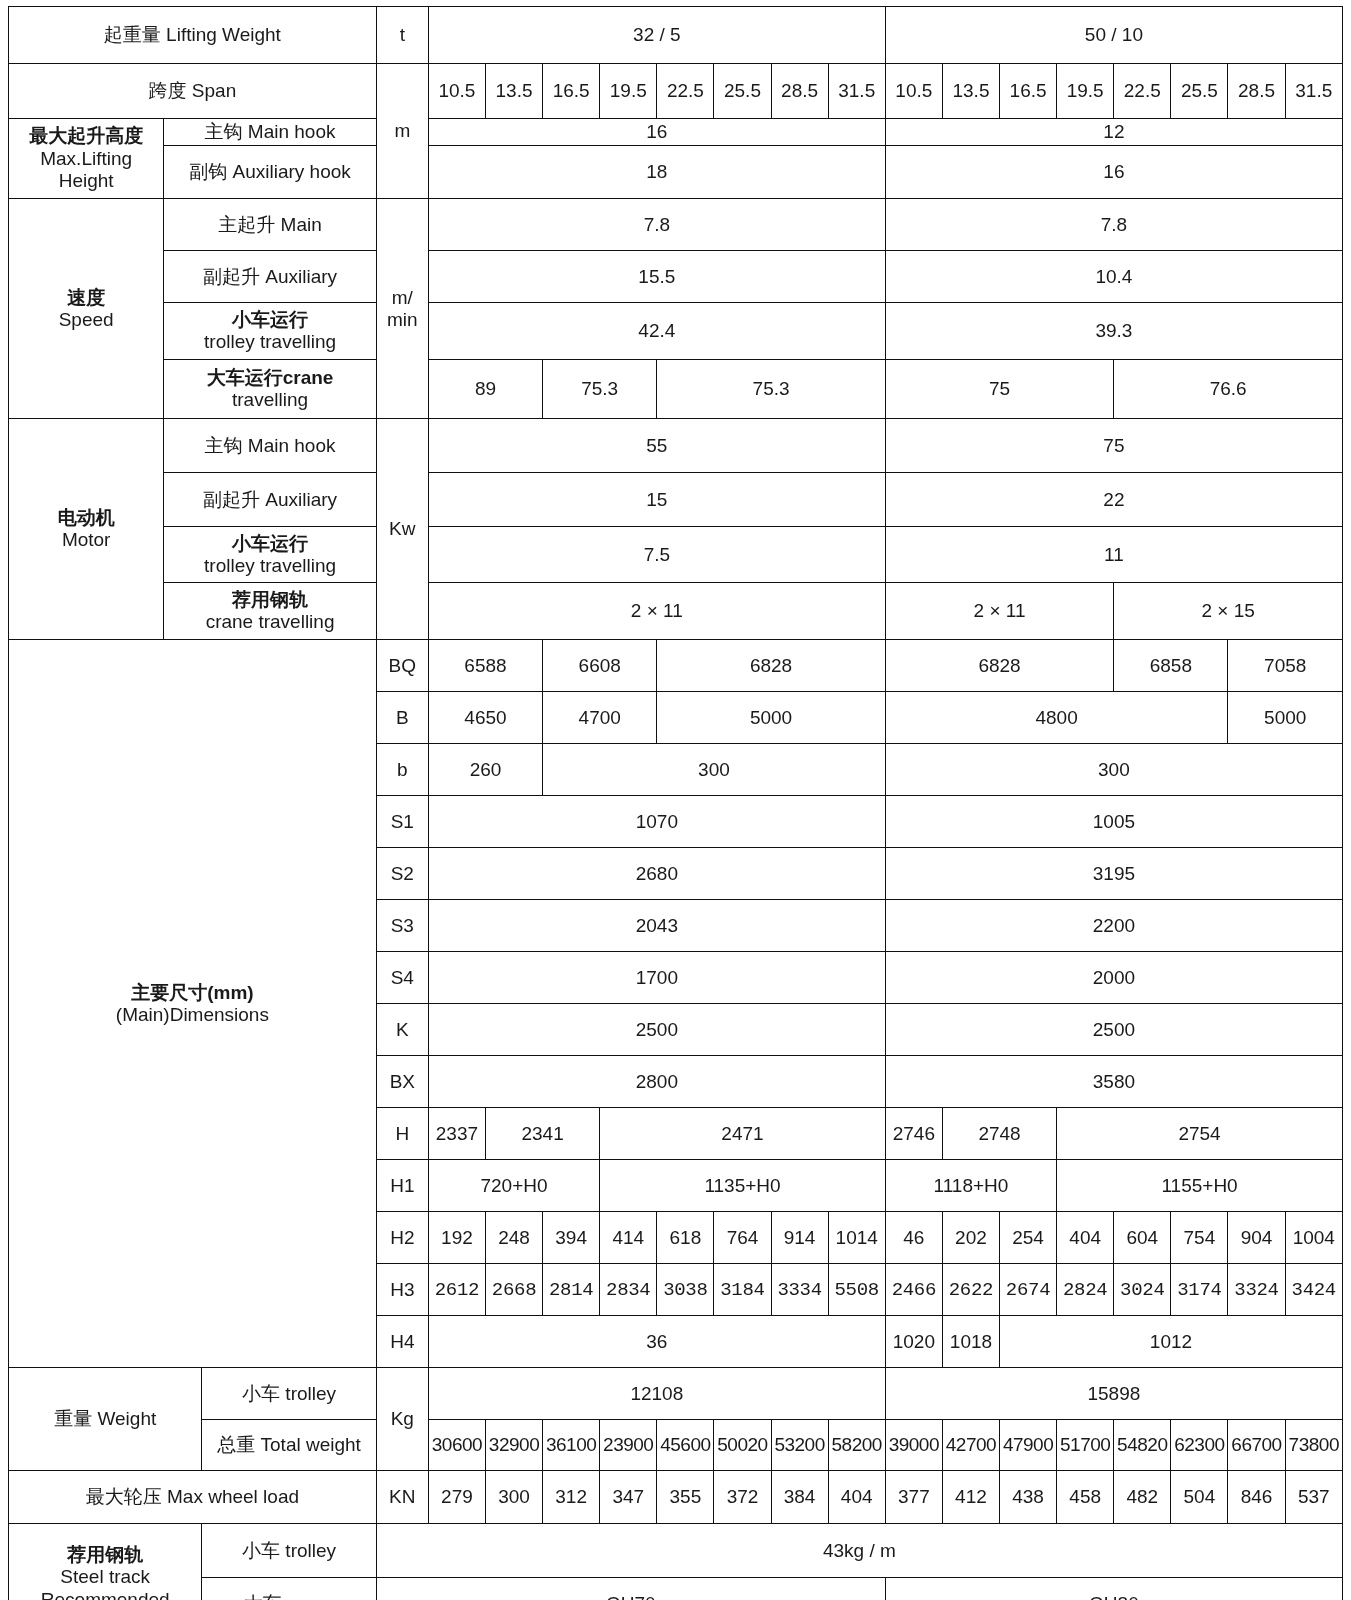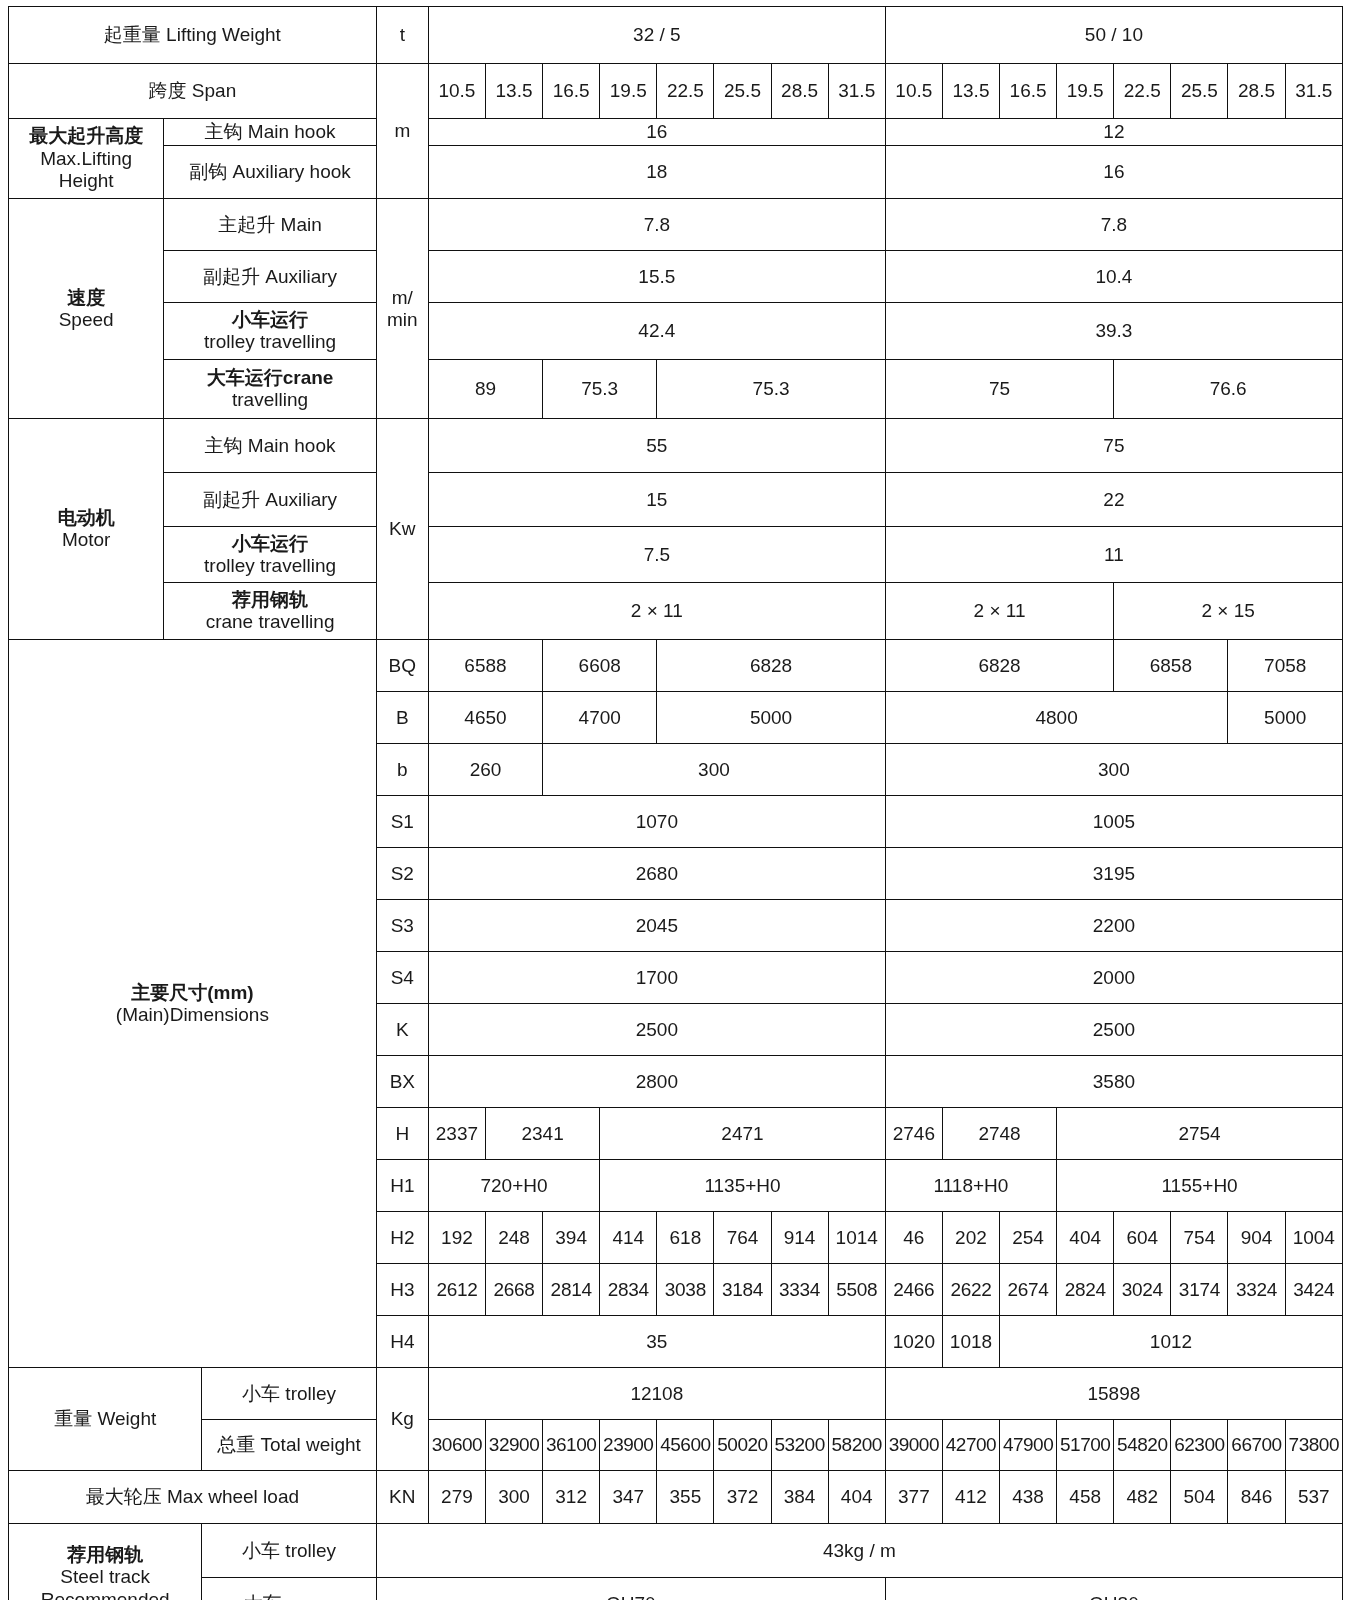--- a/index.html
+++ b/index.html
@@ -30,21 +30,21 @@
     font-weight:400;
     word-break:keep-all;
     overflow:hidden;
     white-space:nowrap;
   }
   td.lbl{font-size:20px;}
   td.lbl2{font-size:20px;}
   td.wrapcell{white-space:normal;line-height:1.1;border-radius:19px;}
   td.unit{font-size:20px;}
   td.small{font-size:17px;}
-  td.xsmall{font-size:15.5px;letter-spacing:-0.3px;}
+  td.xsmall{font-size:15.5px;letter-spacing:-0.3px;font-family:Liberation Mono, monospace;}
   td.tiny{font-size:14.5px;letter-spacing:-0.5px;}
   td.dimlabel{font-size:20px;}
   td.bigmerge{font-size:21px;}
   .cn{font-weight:700;}
 </style>
 </head>
 <body>
 
 <div id="sheet">
 <table class="spec">
@@ -225,21 +225,21 @@
   </tr>
 
   <tr>
     <td class="dimlabel" style="height:47px">S2</td>
     <td colspan="8">2680</td>
     <td colspan="8">3195</td>
   </tr>
 
   <tr>
     <td class="dimlabel" style="height:47px">S3</td>
-    <td colspan="8">2045</td>
+    <td colspan="8">2043</td>
     <td colspan="8">2200</td>
   </tr>
 
   <tr>
     <td class="dimlabel" style="height:47px">S4</td>
     <td colspan="8">1700</td>
     <td colspan="8">2000</td>
   </tr>
 
   <tr>
@@ -307,21 +307,21 @@
     <td class="xsmall">2674</td>
     <td class="xsmall">2824</td>
     <td class="xsmall">3024</td>
     <td class="xsmall">3174</td>
     <td class="xsmall">3324</td>
     <td class="xsmall">3424</td>
   </tr>
 
   <tr>
     <td class="dimlabel" style="height:47px">H4</td>
-    <td colspan="8">35</td>
+    <td colspan="8">36</td>
     <td class="small">1020</td>
     <td class="small">1018</td>
     <td colspan="6">1012</td>
   </tr>
 
   <tr>
     <td rowspan="2" colspan="2" class="lbl">重量 Weight</td>
     <td class="lbl2" style="height:47px">小车 trolley</td>
     <td rowspan="2" class="unit">Kg</td>
     <td colspan="8">12108</td>

